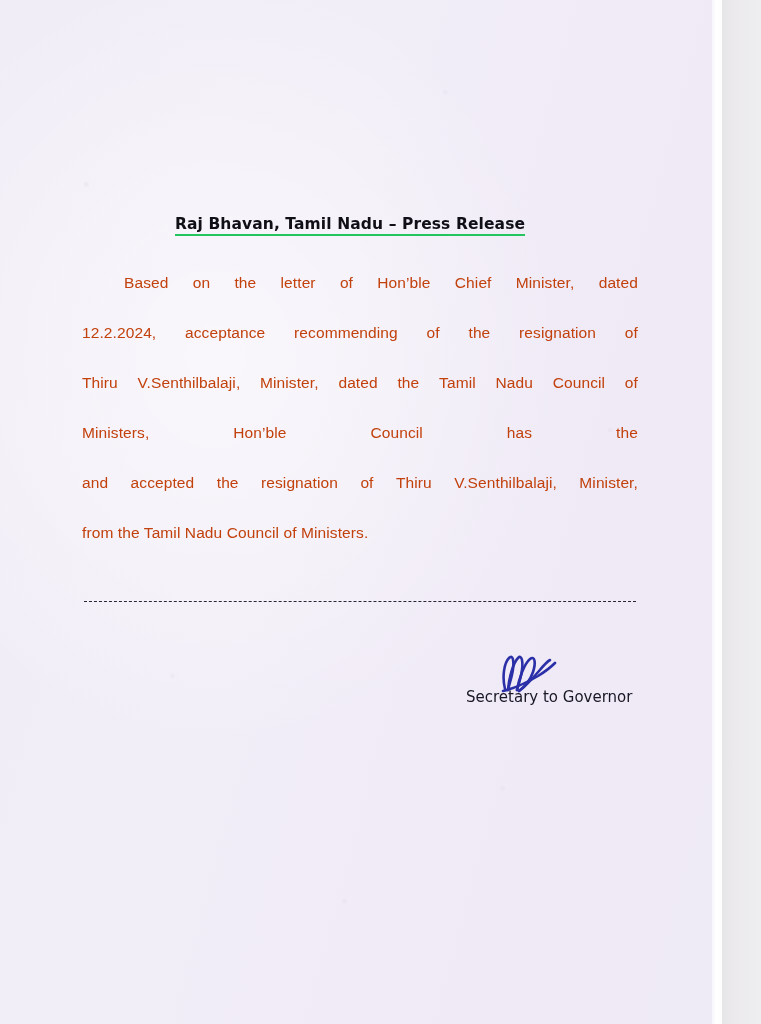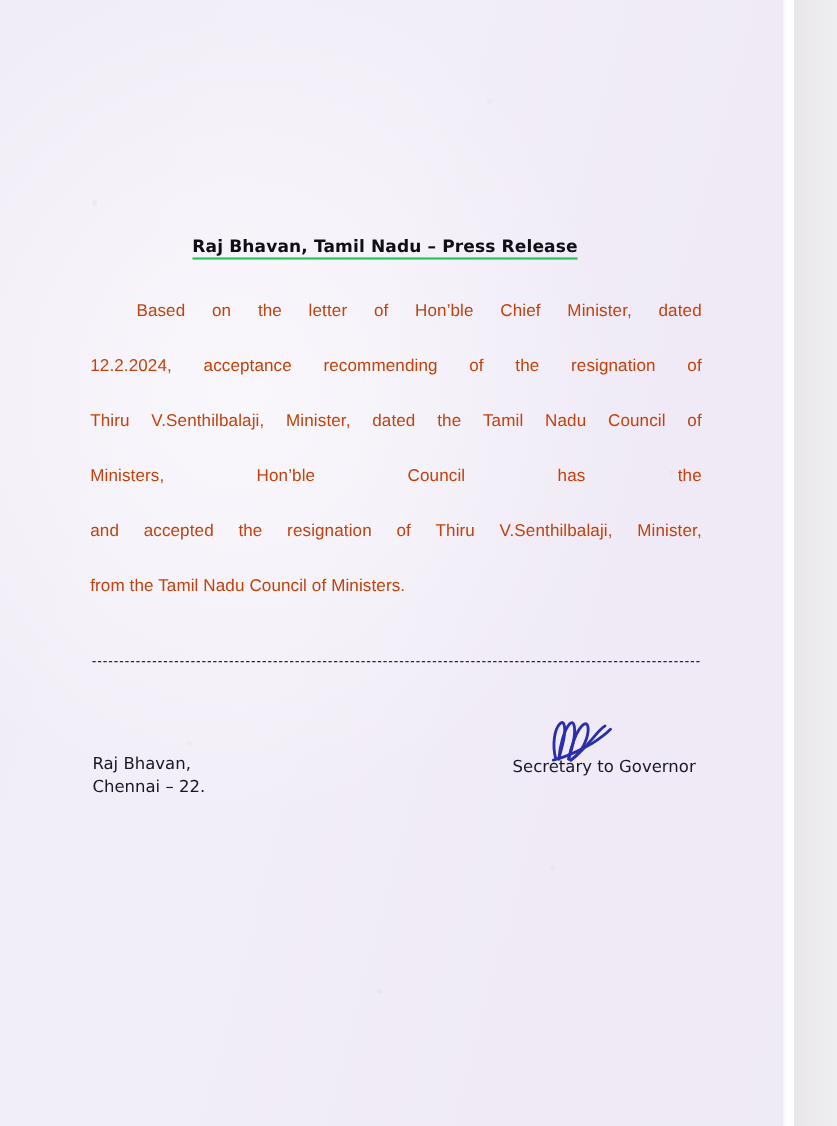--- a/index.html
+++ b/index.html
@@ -216,21 +216,17 @@
       <g fill="none" stroke="#2b2fa8" stroke-width="2.6" stroke-linecap="round" stroke-linejoin="round">
         <path d="M13 44 C10 32, 12 18, 17 13 C21 9, 22 16, 21 24 C20 32, 17 40, 16 45"></path>
         <path d="M16 45 C17 33, 21 18, 26 13 C30 9, 31 17, 30 25 C29 33, 26 41, 25 45"></path>
         <path d="M25 45 C27 34, 32 19, 38 14 C43 10, 44 18, 41 27 C38 36, 31 43, 27 46"></path>
         <path d="M27 46 C33 42, 41 33, 47 26 C52 20, 56 16, 58 15"></path>
         <path d="M11 46 C20 44, 34 38, 46 31 C54 26, 60 21, 63 18"></path>
       </g>
     </svg>
 
     <div class="footer">
-      <div class="footer-left">
-        <div>Raj Bhavan,</div>
-        <div>Chennai – 22.</div>
-      </div>
       <div class="footer-right">Secretary to Governor</div>
     </div>
 
   </div>
 </div>
 
 </body></html>

